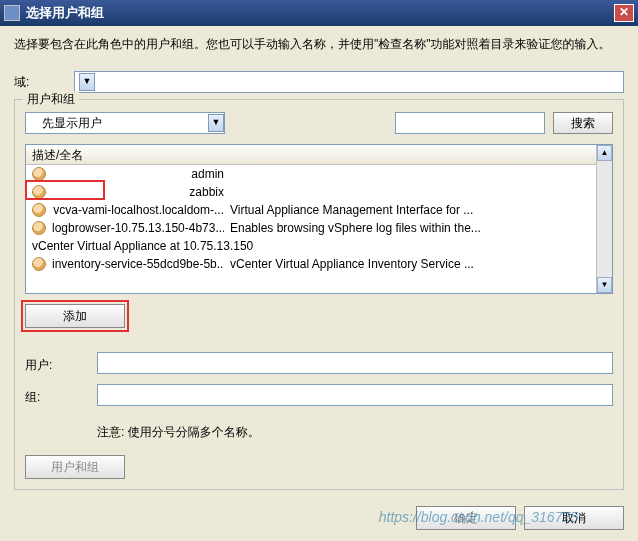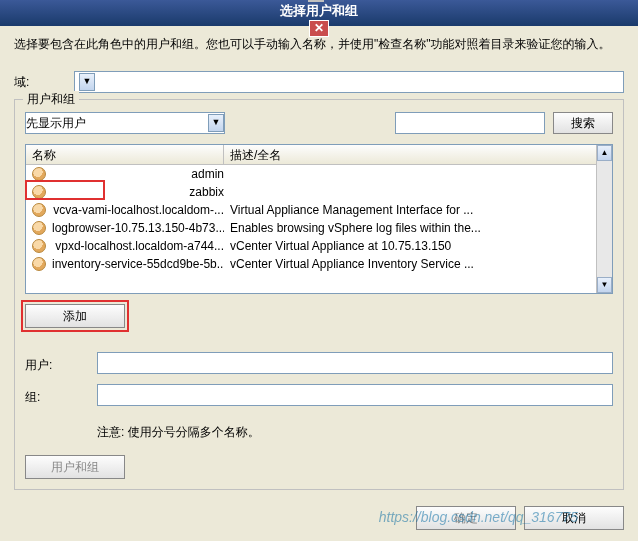--- a/index.html
+++ b/index.html
@@ -11,21 +11,20 @@
   height: 541px;
   overflow: hidden;
 }
 .titlebar {
   background: linear-gradient(#3b5998, #1a3a6b);
   color: #fff;
   height: 26px;
   display: flex;
   align-items: center;
   padding: 0 4px;
-  flex-direction: column;
 }
 .titlebar .app-icon {
   width: 16px; height: 16px;
   background: #6b8fc7;
   margin-right: 6px;
   border: 1px solid #c0c0c0;
 }
 .titlebar .title { font-weight: bold; font-size: 13px; flex: 1; }
 .titlebar .close {
   width: 20px; height: 18px;
@@ -83,21 +82,21 @@
   margin-bottom: 10px;
 }
 .filter-select {
   width: 200px;
   border: 1px solid #7f9db9;
   background: #fff;
   height: 22px;
   display: flex;
   align-items: center;
   justify-content: space-between;
-  padding-left: 0;
+  padding-left: 16px;
 }
 .filter-select .arrow {
   width: 16px; height: 18px;
   background: linear-gradient(#e8f0fb, #c3d5ee);
   border: 1px solid #7f9db9;
   text-align: center;
   line-height: 15px;
   font-size: 9px;
 }
 .spacer { flex: 1; }
@@ -264,21 +263,20 @@
       </div>
       <div class="spacer"></div>
       <input class="search-input" placeholder="" style="">
       <button class="btn">搜索</button>
     </div>
 
     <div class="list-wrap">
       <div class="list-container">
         <div class="list-main">
           <div class="list-header">
-            <div class="col-name">名称</div>
             <div class="col-desc">描述/全名</div>
           </div>
           <div class="list-body" id="list-body">
               <div class="list-row">
                 <div class="cell-name">
                   <span class="user-icon"></span>
                   <span>admin</span>
                 </div>
               </div>
               <div class="list-row">
@@ -296,24 +294,20 @@
                 <div class="cell-desc">Virtual Appliance Management Interface for ...</div>
               </div>
               <div class="list-row">
                 <div class="cell-name">
                   <span class="user-icon"></span>
                   <span>logbrowser-10.75.13.150-4b73...</span>
                 </div>
                 <div class="cell-desc">Enables browsing vSphere log files within the...</div>
               </div>
               <div class="list-row">
-                <div class="cell-name">
-                  <span class="user-icon"></span>
-                  <span>vpxd-localhost.localdom-a744...</span>
-                </div>
                 <div class="cell-desc">vCenter Virtual Appliance at 10.75.13.150</div>
               </div>
               <div class="list-row">
                 <div class="cell-name">
                   <span class="user-icon"></span>
                   <span>inventory-service-55dcd9be-5b...</span>
                 </div>
                 <div class="cell-desc">vCenter Virtual Appliance Inventory Service ...</div>
               </div>
             </div>

